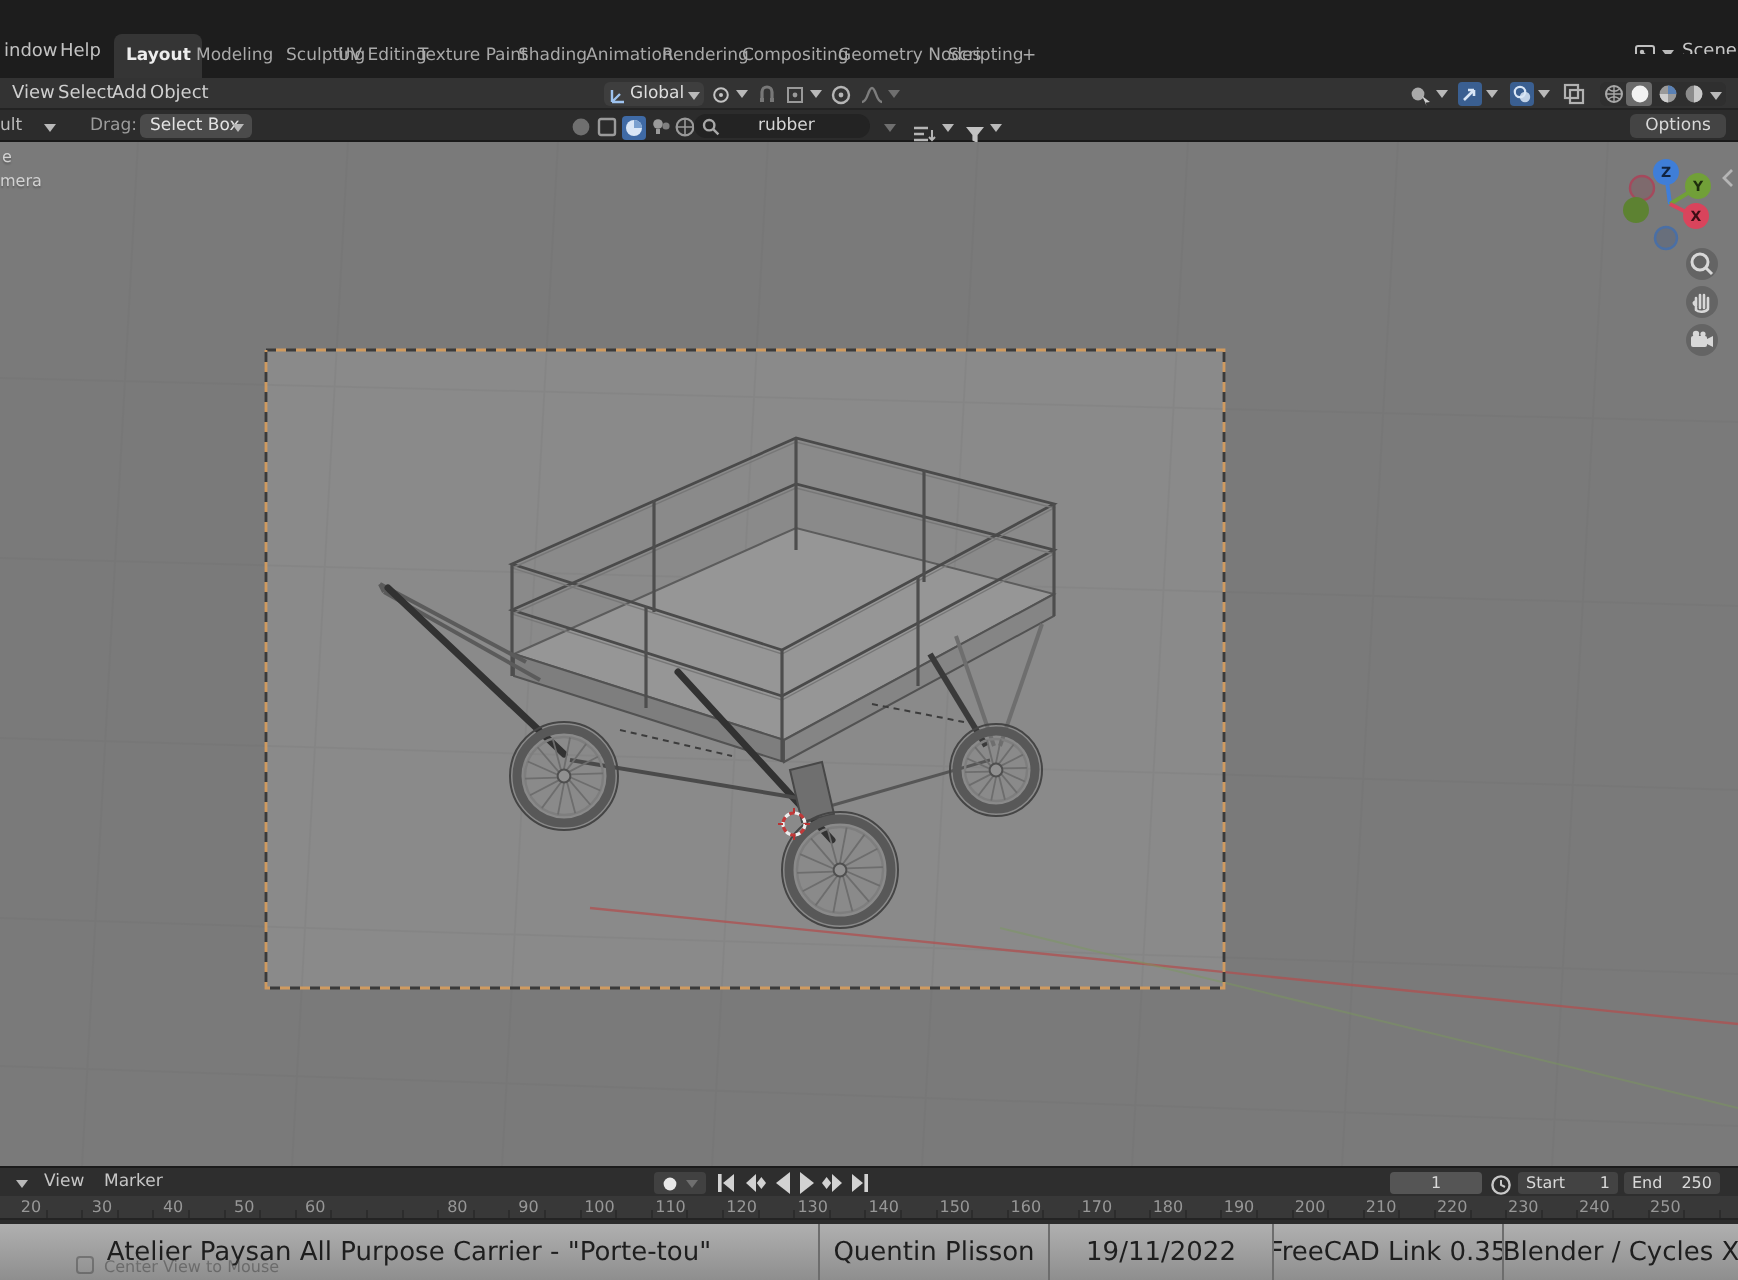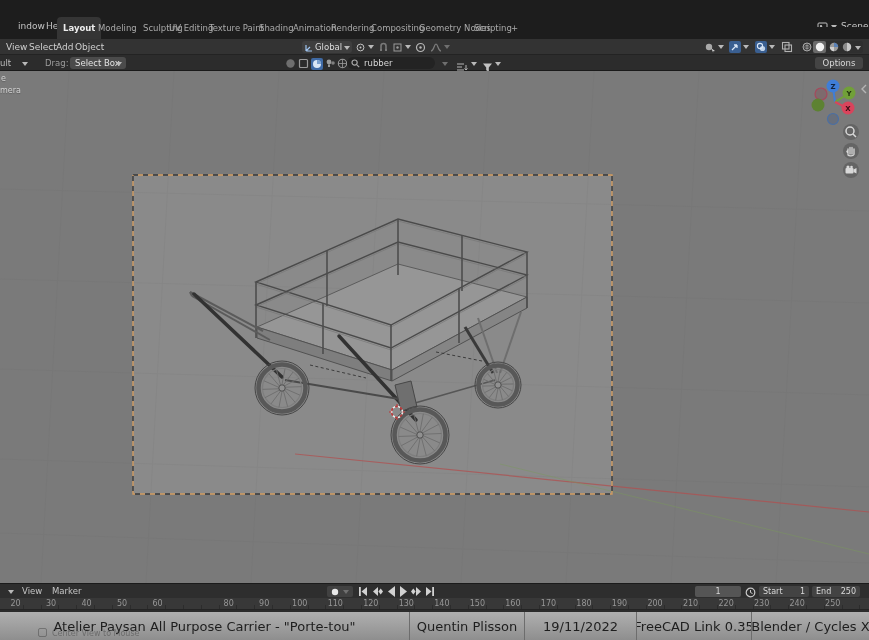--- a/index.html
+++ b/index.html
@@ -12,21 +12,21 @@
   .chev.dim { border-top-color:#6f6f6f; }
 
   
   #titlebar { left:0; top:0; width:869px; height:13px; background:#eceaf0;
     border-bottom:1px solid #b9b7bd; text-align:center; }
   #titlebar span { font-size:9px; font-weight:bold; color:#2e2e44; line-height:13px; }
 
   
   #topbar { left:0; top:13px; width:869px; height:26px; background:#1d1d1d; }
   #topbar .menu { position:absolute; top:0; height:20px; line-height:26px;
-    font-size:9px; color:#c3c3c3;margin-left:16px; }
+    font-size:9px; color:#c3c3c3; }
   .tab { position:absolute; top:4px; height:22px; line-height:22px; font-size:8.5px;
     color:#a9a9a9; padding:0 6px; border-radius:4px 4px 0 0; white-space:nowrap; }
   .tab.active { background:#353535; color:#ededed; font-weight:bold; }
   #scene-sel { position:absolute; right:0; top:0; height:14px; width:56px; overflow:hidden; }
   #scene-sel .lbl { position:absolute; left:28px; top:0; line-height:26px; font-size:9px; color:#c7c7c7; }
 
   
   #vp-header { left:0; top:39px; width:869px; height:16px; background:#333333;
     border-bottom:1px solid #232323; }
   #vp-header .menu { position:absolute; top:0; height:16px; line-height:16px; font-size:9px; color:#cfcfcf; }
@@ -34,21 +34,21 @@
   .hbtn { position:absolute; top:2px; height:12px; display:flex; align-items:center; gap:2px; }
   .hlbl { font-size:8.5px; color:#dedede; line-height:12px; }
 
   
   #tool-bar { left:0; top:55px; width:869px; height:16px; background:#2c2c2c;
     border-bottom:1px solid #1a1a1a; }
   #tool-bar .t { position:absolute; top:0; height:16px; line-height:16px; font-size:8.5px; color:#bdbdbd; }
   #tool-select { left:70px; top:2px; width:56px; height:12px; background:#4b4b4b; border-radius:3px;
     font-size:8.5px; color:#e3e3e3; line-height:12px; padding-left:5px; }
   #search-box { left:347px; top:2px; width:88px; height:12px; background:#232323; border-radius:6px;
-    display:flex; align-items:center; padding-left:4px; gap:4px; }
+    display:flex; align-items:center; padding-left:4px; gap:19px; }
   #search-box span { font-size:8.5px; color:#d6d6d6; line-height:12px; }
   #options-btn { right:6px; top:2px; width:48px; height:12px; background:#444444; border-radius:3px;
     font-size:8.5px; color:#d8d8d8; line-height:12px; text-align:center; }
 
   
   #viewport { left:0; top:71px; width:869px; height:512px; background:#7a7a7a; overflow:hidden; }
   .vp-text { position:absolute; font-size:8px; color:#d2d2d2; text-shadow:0 1px 1px rgba(0,0,0,.25); }
   .nav-btn { position:absolute; width:18px; height:18px; }
 
   

